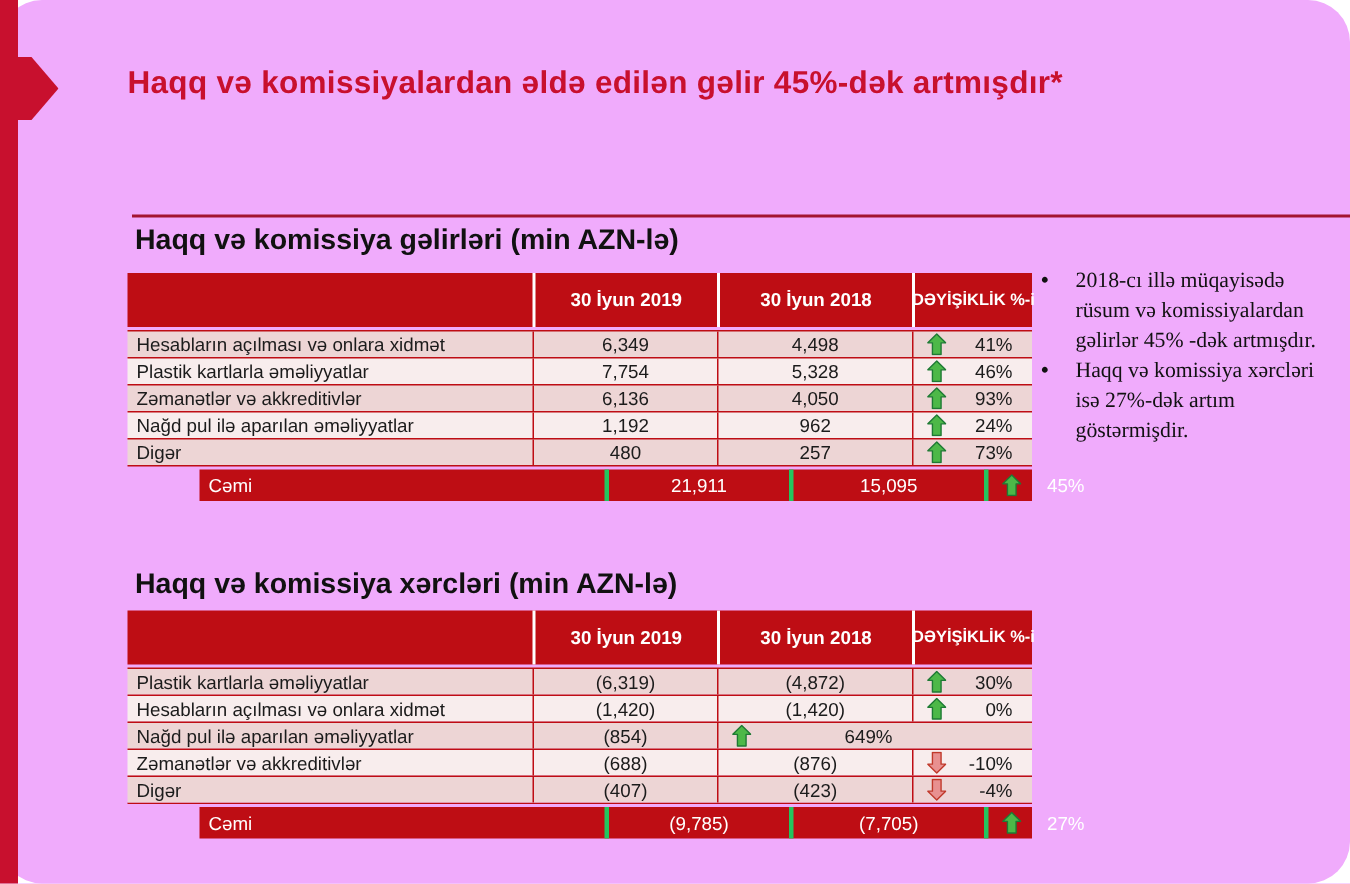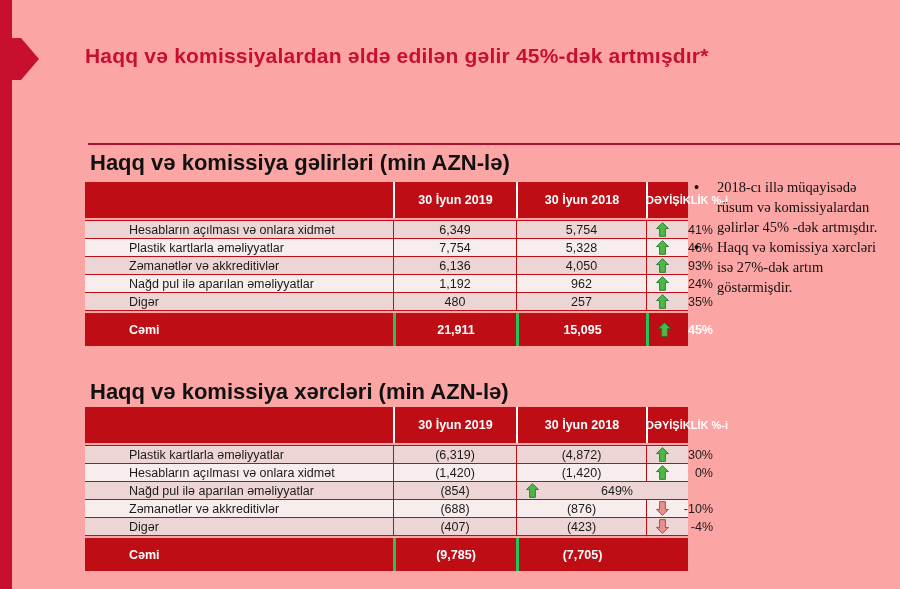--- a/index.html
+++ b/index.html
@@ -10,46 +10,46 @@
     --divider:#A31531;
   }
   *{margin:0;padding:0;box-sizing:border-box;}
   html,body{width:900px;height:589px;}
   body{
     font-family:"Liberation Sans",sans-serif;
     background:#fff;
     position:relative;
     overflow:hidden;
   }
-  .slide{position:absolute;inset:0;background:#fca5a5;}
+  .slide{position:absolute;inset:0;background:#f0abfc;border-radius:28px;}
 
   
   .ribbon-bar{position:absolute;left:0;top:0;width:12px;height:589px;background:var(--ribbon);}
   .ribbon-arrow{position:absolute;left:12px;top:38px;width:27px;height:42px;}
 
   
   .title{
     position:absolute;left:85px;top:44px;width:790px;
     font-size:21px;font-weight:bold;color:var(--ribbon);letter-spacing:.2px;
   }
 
   
   .rule{position:absolute;left:88px;top:143px;width:812px;height:2px;background:var(--divider);}
 
   
-  .section-heading{position:absolute;left:90px;font-size:22px;font-weight:bold;color:#111;}
+  .section-heading{position:absolute;left:90px;font-size:19px;font-weight:bold;color:#111;}
   .heading-income{top:150px;}
   .heading-expense{top:379px;}
 
   
   .ftable{position:absolute;left:85px;width:603px;}
   .ftable-income{top:182px;}
   .ftable-expense{top:407px;}
 
-  .grid-row{display:grid;grid-template-columns:270px 123px 130px 80px;padding-left:38px;}
+  .grid-row{display:grid;grid-template-columns:270px 123px 130px 80px;}
 
   .thead{height:36px;background:var(--red);color:#fff;}
   .thead .cell{
     display:flex;align-items:center;justify-content:center;
     font-weight:bold;font-size:12.5px;border-left:2px solid #fff;white-space:nowrap;
   }
   .thead .cell:first-child{border-left:none;}
   .thead .cell.change-h{font-size:11px;}
 
   .tbody{margin-top:2px;border-bottom:1px solid var(--red);}
@@ -57,21 +57,21 @@
   .trow:nth-child(odd){background:var(--band-dark);}
   .trow:nth-child(even){background:var(--band-light);}
   .trow .cell{
     display:flex;align-items:center;font-size:12.5px;color:#1b1b1b;
     border-left:1px solid var(--red);overflow:hidden;white-space:nowrap;
   }
   .trow .cell:first-child{border-left:none;padding-left:6px;}
   .cell.num{justify-content:center;}
   .cell.change{justify-content:space-between;padding:0 13px 0 9px;}
 
-  .total{height:33px;background:var(--red);color:#fff;font-weight:bold;margin-top:2px;}
+  .total{height:21px;background:var(--red);color:#fff;font-weight:normal;margin-top:2px;margin-left:48px;}
   .total .cell{
     display:flex;align-items:center;font-size:12.5px;border-left:3px solid #22c55e;white-space:nowrap;
   }
   .total .cell:first-child{border-left:none;padding-left:6px;}
 
   
   .arrow{width:13px;height:15px;display:inline-block;flex:none;}
   .arrow svg{display:none;width:13px;height:15px;}
   .arrow.up svg.up-svg{display:block;}
   .arrow.down svg.down-svg{display:block;}
@@ -102,21 +102,21 @@
     <div class="grid-row thead">
       <div class="cell"></div>
       <div class="cell">30 İyun 2019</div>
       <div class="cell">30 İyun 2018</div>
       <div class="cell change-h">DƏYİŞİKLİK %-i</div>
     </div>
     <div class="tbody">
       <div class="grid-row trow">
         <div class="cell">Hesabların açılması və onlara xidmət</div>
         <div class="cell num">6,349</div>
-        <div class="cell num">5,754</div>
+        <div class="cell num">4,498</div>
         <div class="cell change">
           <span class="arrow up">
             <svg class="up-svg" viewBox="0 0 14 16">
                 <polygon points="7,0.6 13.4,7 10.1,7 10.1,15.4 3.9,15.4 3.9,7 0.6,7" fill="#4DB848" stroke="#1E7A34" stroke-width="1" stroke-linejoin="round"></polygon>
               </svg>
 
           </span>
           <span>41%</span>
         </div>
       </div>
@@ -166,21 +166,21 @@
         <div class="cell">Digər</div>
         <div class="cell num">480</div>
         <div class="cell num">257</div>
         <div class="cell change">
           <span class="arrow up">
             <svg class="up-svg" viewBox="0 0 14 16">
                 <polygon points="7,0.6 13.4,7 10.1,7 10.1,15.4 3.9,15.4 3.9,7 0.6,7" fill="#4DB848" stroke="#1E7A34" stroke-width="1" stroke-linejoin="round"></polygon>
               </svg>
 
           </span>
-          <span>35%</span>
+          <span>73%</span>
         </div>
       </div>
     </div>
     <div class="grid-row total">
       <div class="cell">Cəmi</div>
       <div class="cell num">21,911</div>
       <div class="cell num">15,095</div>
       <div class="cell change">
         <span class="arrow up">
           <svg class="up-svg" viewBox="0 0 14 16">
@@ -281,16 +281,25 @@
               </svg>
           </span>
           <span>-4%</span>
         </div>
       </div>
     </div>
     <div class="grid-row total">
       <div class="cell">Cəmi</div>
       <div class="cell num">(9,785)</div>
       <div class="cell num">(7,705)</div>
+      <div class="cell change">
+        <span class="arrow up">
+          <svg class="up-svg" viewBox="0 0 14 16">
+              <polygon points="7,0.6 13.4,7 10.1,7 10.1,15.4 3.9,15.4 3.9,7 0.6,7" fill="#4DB848" stroke="#1E7A34" stroke-width="1" stroke-linejoin="round"></polygon>
+            </svg>
+
+        </span>
+        <span>27%</span>
+      </div>
     </div>
   </div>
 
 </div>
 
 </body></html>

